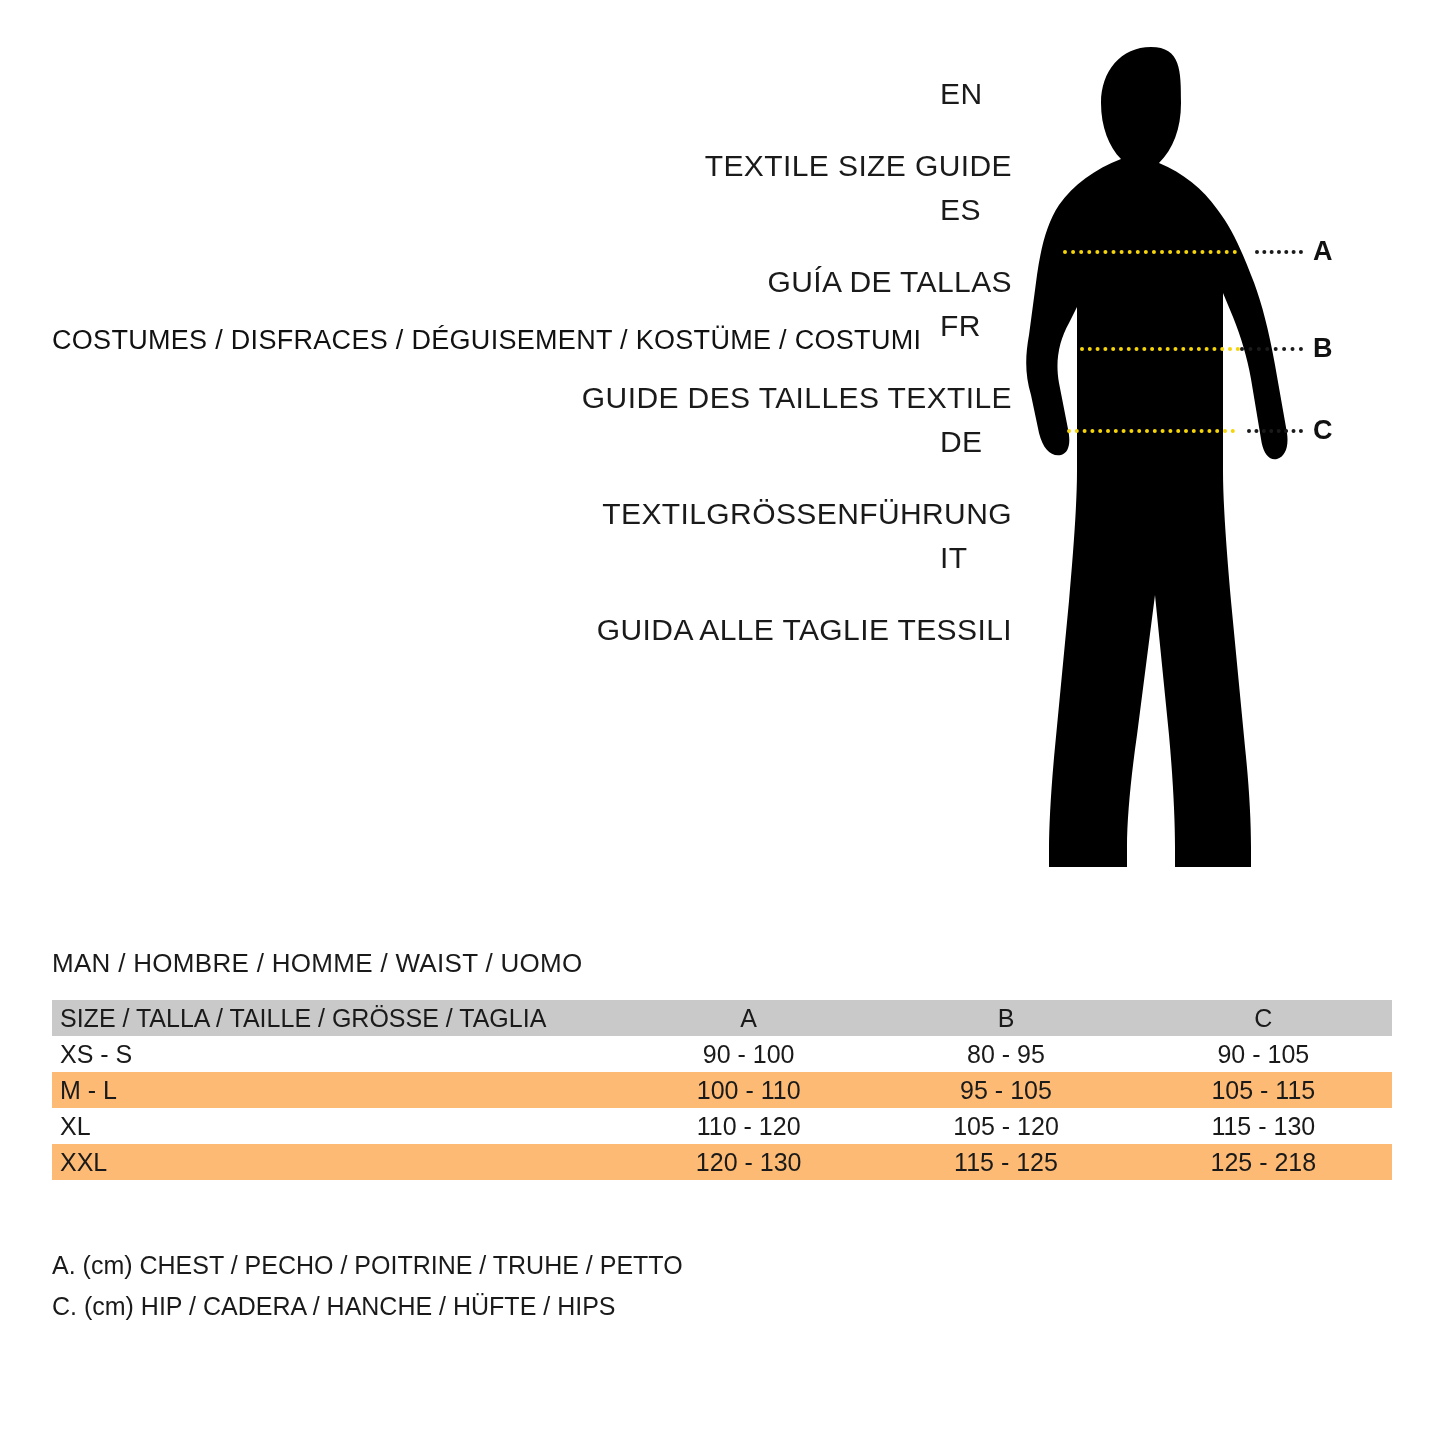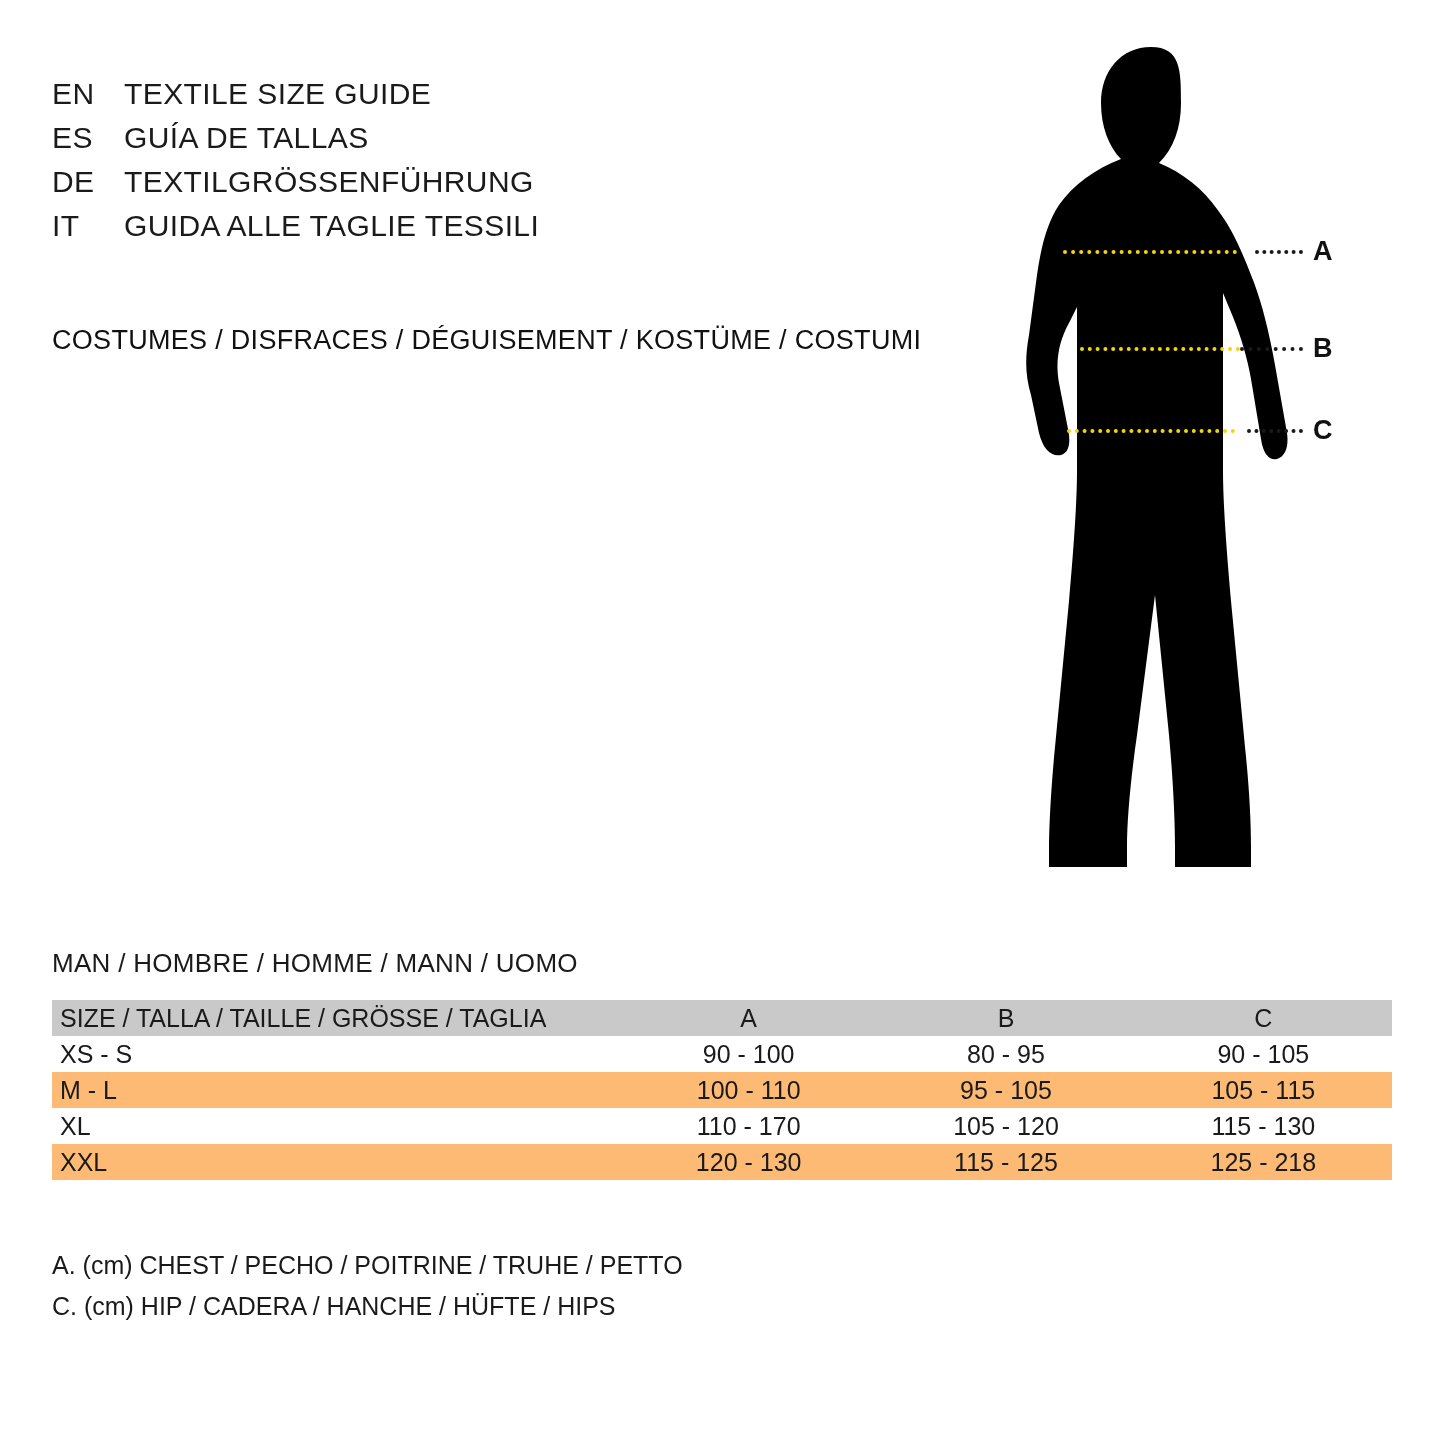--- a/index.html
+++ b/index.html
@@ -23,20 +23,21 @@
     top: 72px;
     width: 960px;
   }
   .lang-row {
     display: flex;
     align-items: flex-end;
     font-size: 30px;
     letter-spacing: 0.4px;
     line-height: 44px;
     color: #1a1a1a;
+    flex-direction: column;
   }
   .lang-code {
     width: 72px;
     flex: 0 0 72px;
   }
   .lang-text {
     flex: 1 1 auto;
   }
   .costumes-line {
     position: absolute;
@@ -134,20 +135,24 @@
 <body>
 
 <div class="lang-block">
   <div class="lang-row">
     <span class="lang-code">EN</span>
     <span class="lang-text">TEXTILE SIZE GUIDE</span>
   </div>
   <div class="lang-row">
     <span class="lang-code">ES</span>
     <span class="lang-text">GUÍA DE TALLAS</span>
+  </div>
+  <div class="lang-row">
+    <span class="lang-code">FR</span>
+    <span class="lang-text">GUIDE DES TAILLES TEXTILE</span>
   </div>
   <div class="lang-row">
     <span class="lang-code">DE</span>
     <span class="lang-text">TEXTILGRÖSSENFÜHRUNG</span>
   </div>
   <div class="lang-row">
     <span class="lang-code">IT</span>
     <span class="lang-text">GUIDA ALLE TAGLIE TESSILI</span>
   </div>
 </div>
@@ -208,21 +213,21 @@
 
   <div class="measure-line" style="left:125px; top:312px; width:160px;"></div>
   <div class="measure-dash" style="left:285px; top:312px; width:63px;"></div>
   <div class="measure-label" style="left:358px; top:300px;">B</div>
 
   <div class="measure-line" style="left:112px; top:394px; width:168px;"></div>
   <div class="measure-dash" style="left:292px; top:394px; width:56px;"></div>
   <div class="measure-label" style="left:358px; top:382px;">C</div>
 </div>
 
-<div class="table-title">MAN / HOMBRE / HOMME / MANN / UOMO</div>
+<div class="table-title">MAN / HOMBRE / HOMME / WAIST / UOMO</div>
 
 <table class="size-table">
   <thead>
     <tr>
       <th class="first-col">SIZE / TALLA / TAILLE / GRÖSSE / TAGLIA</th>
       <th>A</th>
       <th>B</th>
       <th>C</th>
     </tr>
   </thead>
@@ -234,21 +239,21 @@
       <td>90 - 105</td>
     </tr>
     <tr class="even">
       <td class="first-col">M - L</td>
       <td>100 - 110</td>
       <td>95 - 105</td>
       <td>105 - 115</td>
     </tr>
     <tr class="odd">
       <td class="first-col">XL</td>
-      <td>110 - 170</td>
+      <td>110 - 120</td>
       <td>105 - 120</td>
       <td>115 - 130</td>
     </tr>
     <tr class="even">
       <td class="first-col">XXL</td>
       <td>120 - 130</td>
       <td>115 - 125</td>
       <td>125 - 218</td>
     </tr>
   </tbody>

